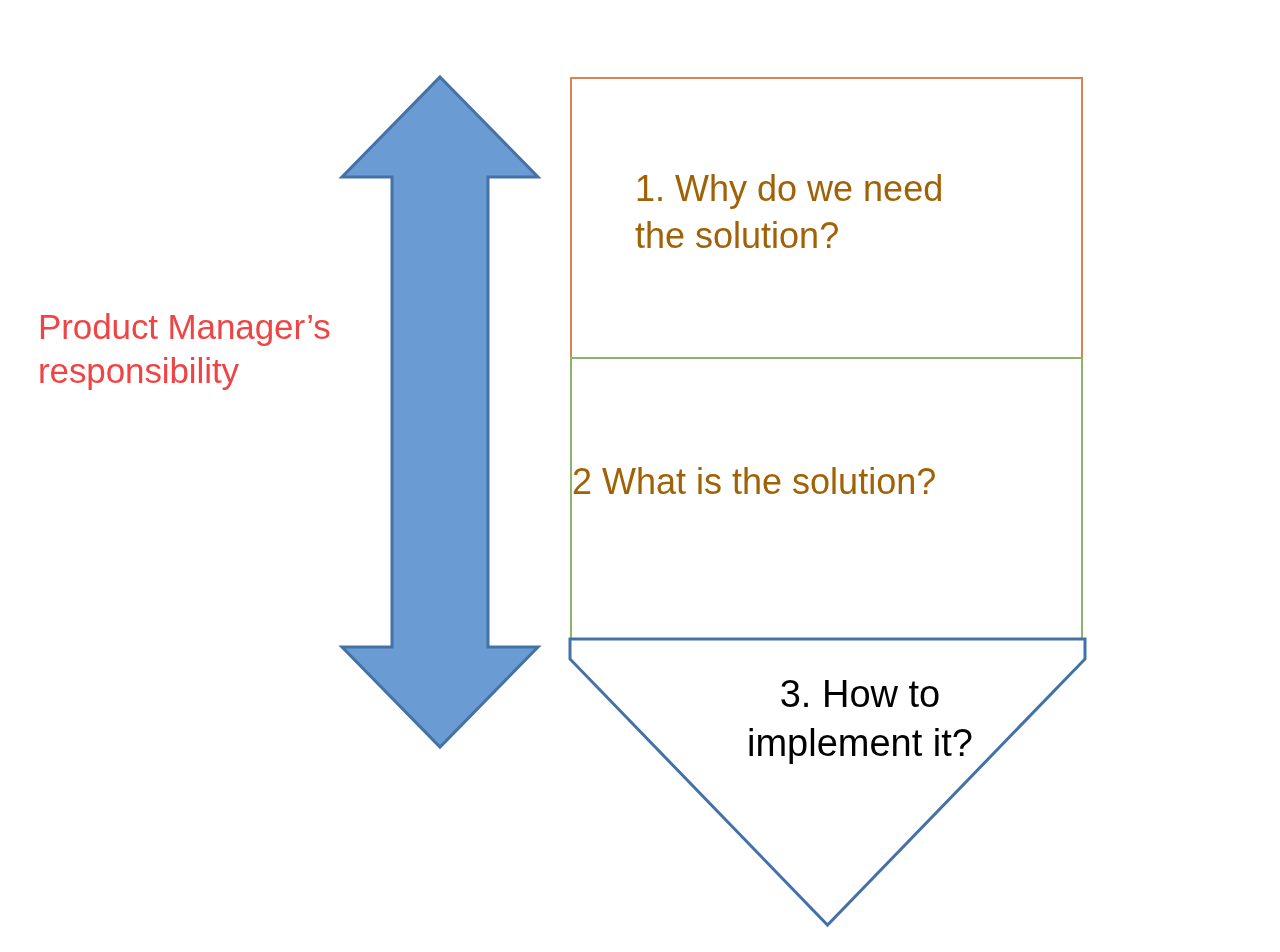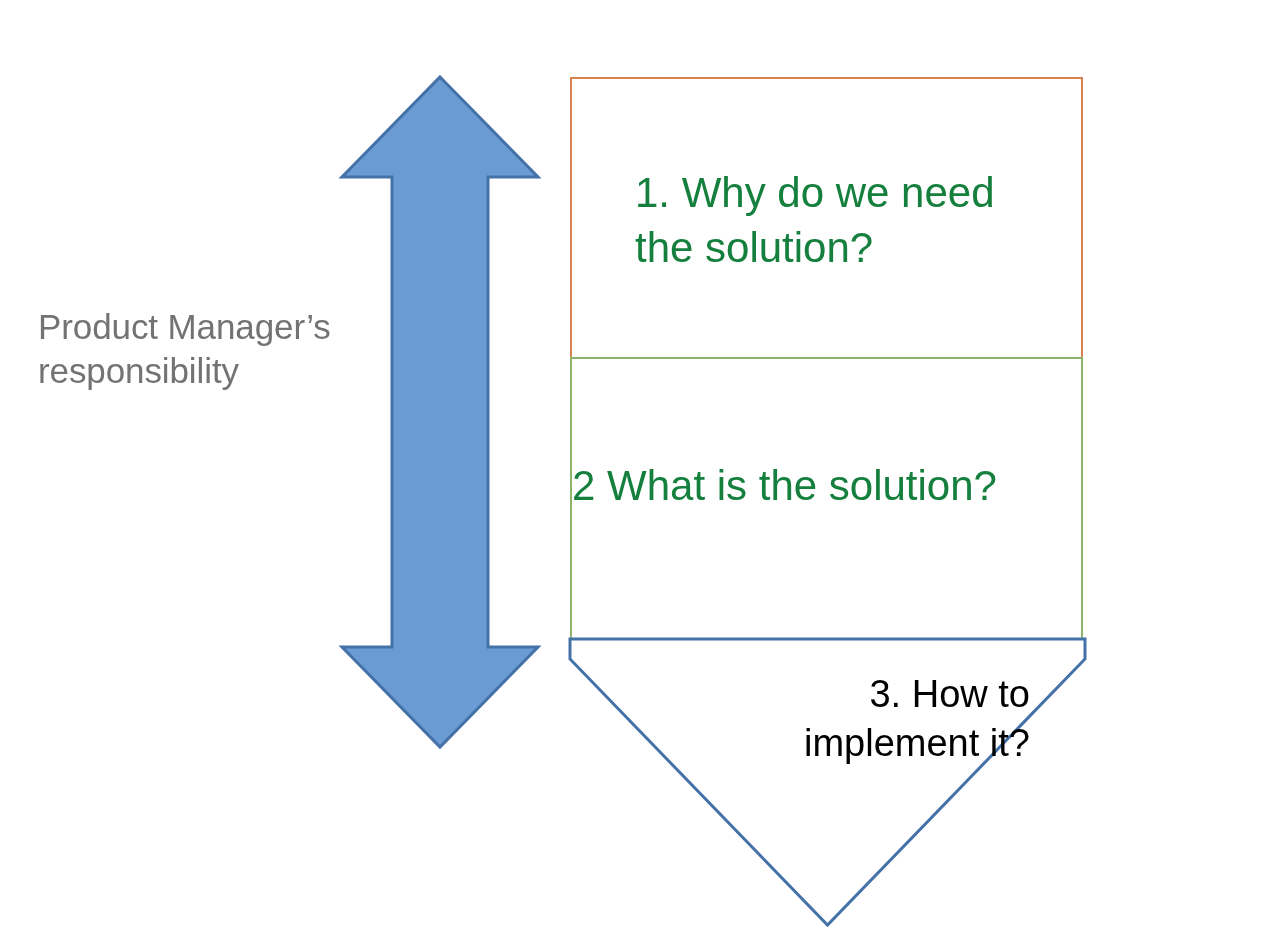--- a/index.html
+++ b/index.html
@@ -21,21 +21,21 @@
   }
 
   
   .side-label {
     position: absolute;
     left: 38px;
     top: 305px;
     width: 360px;
     font-size: 35px;
     line-height: 1.27;
-    color: #737373;
+    color: #ef4444;
     text-align: left;
     white-space: pre-line;
     letter-spacing: -0.1px;
   }
 
   
   .arrow-svg {
     position: absolute;
     left: 336px;
     top: 71px;
@@ -49,22 +49,22 @@
     left: 568px;
     top: 75px;
   }
   .step-box {
     position: absolute;
     box-sizing: border-box;
     background: #ffffff;
   }
   .step-box .step-text {
     position: absolute;
-    color: #15803d;
-    font-size: 42px;
+    color: #a16207;
+    font-size: 36px;
     line-height: 1.3;
     white-space: pre-line;
   }
 
   
   #step-box-1 {
     left: 2px;
     top: 2px;
     width: 513px;
     height: 282px;
@@ -102,21 +102,21 @@
   }
   #step-text-3 {
     position: absolute;
     left: 122px;
     top: 595px;
     width: 340px;
     color: #000000;
     font-size: 38px;
     line-height: 1.3;
     white-space: pre-line;
-    text-align: right;
+    text-align: center;
   }
 </style>
 </head>
 <body>
 
 <div id="canvas">
 
   <div class="side-label">Product Manager’s
 responsibility</div>
 

